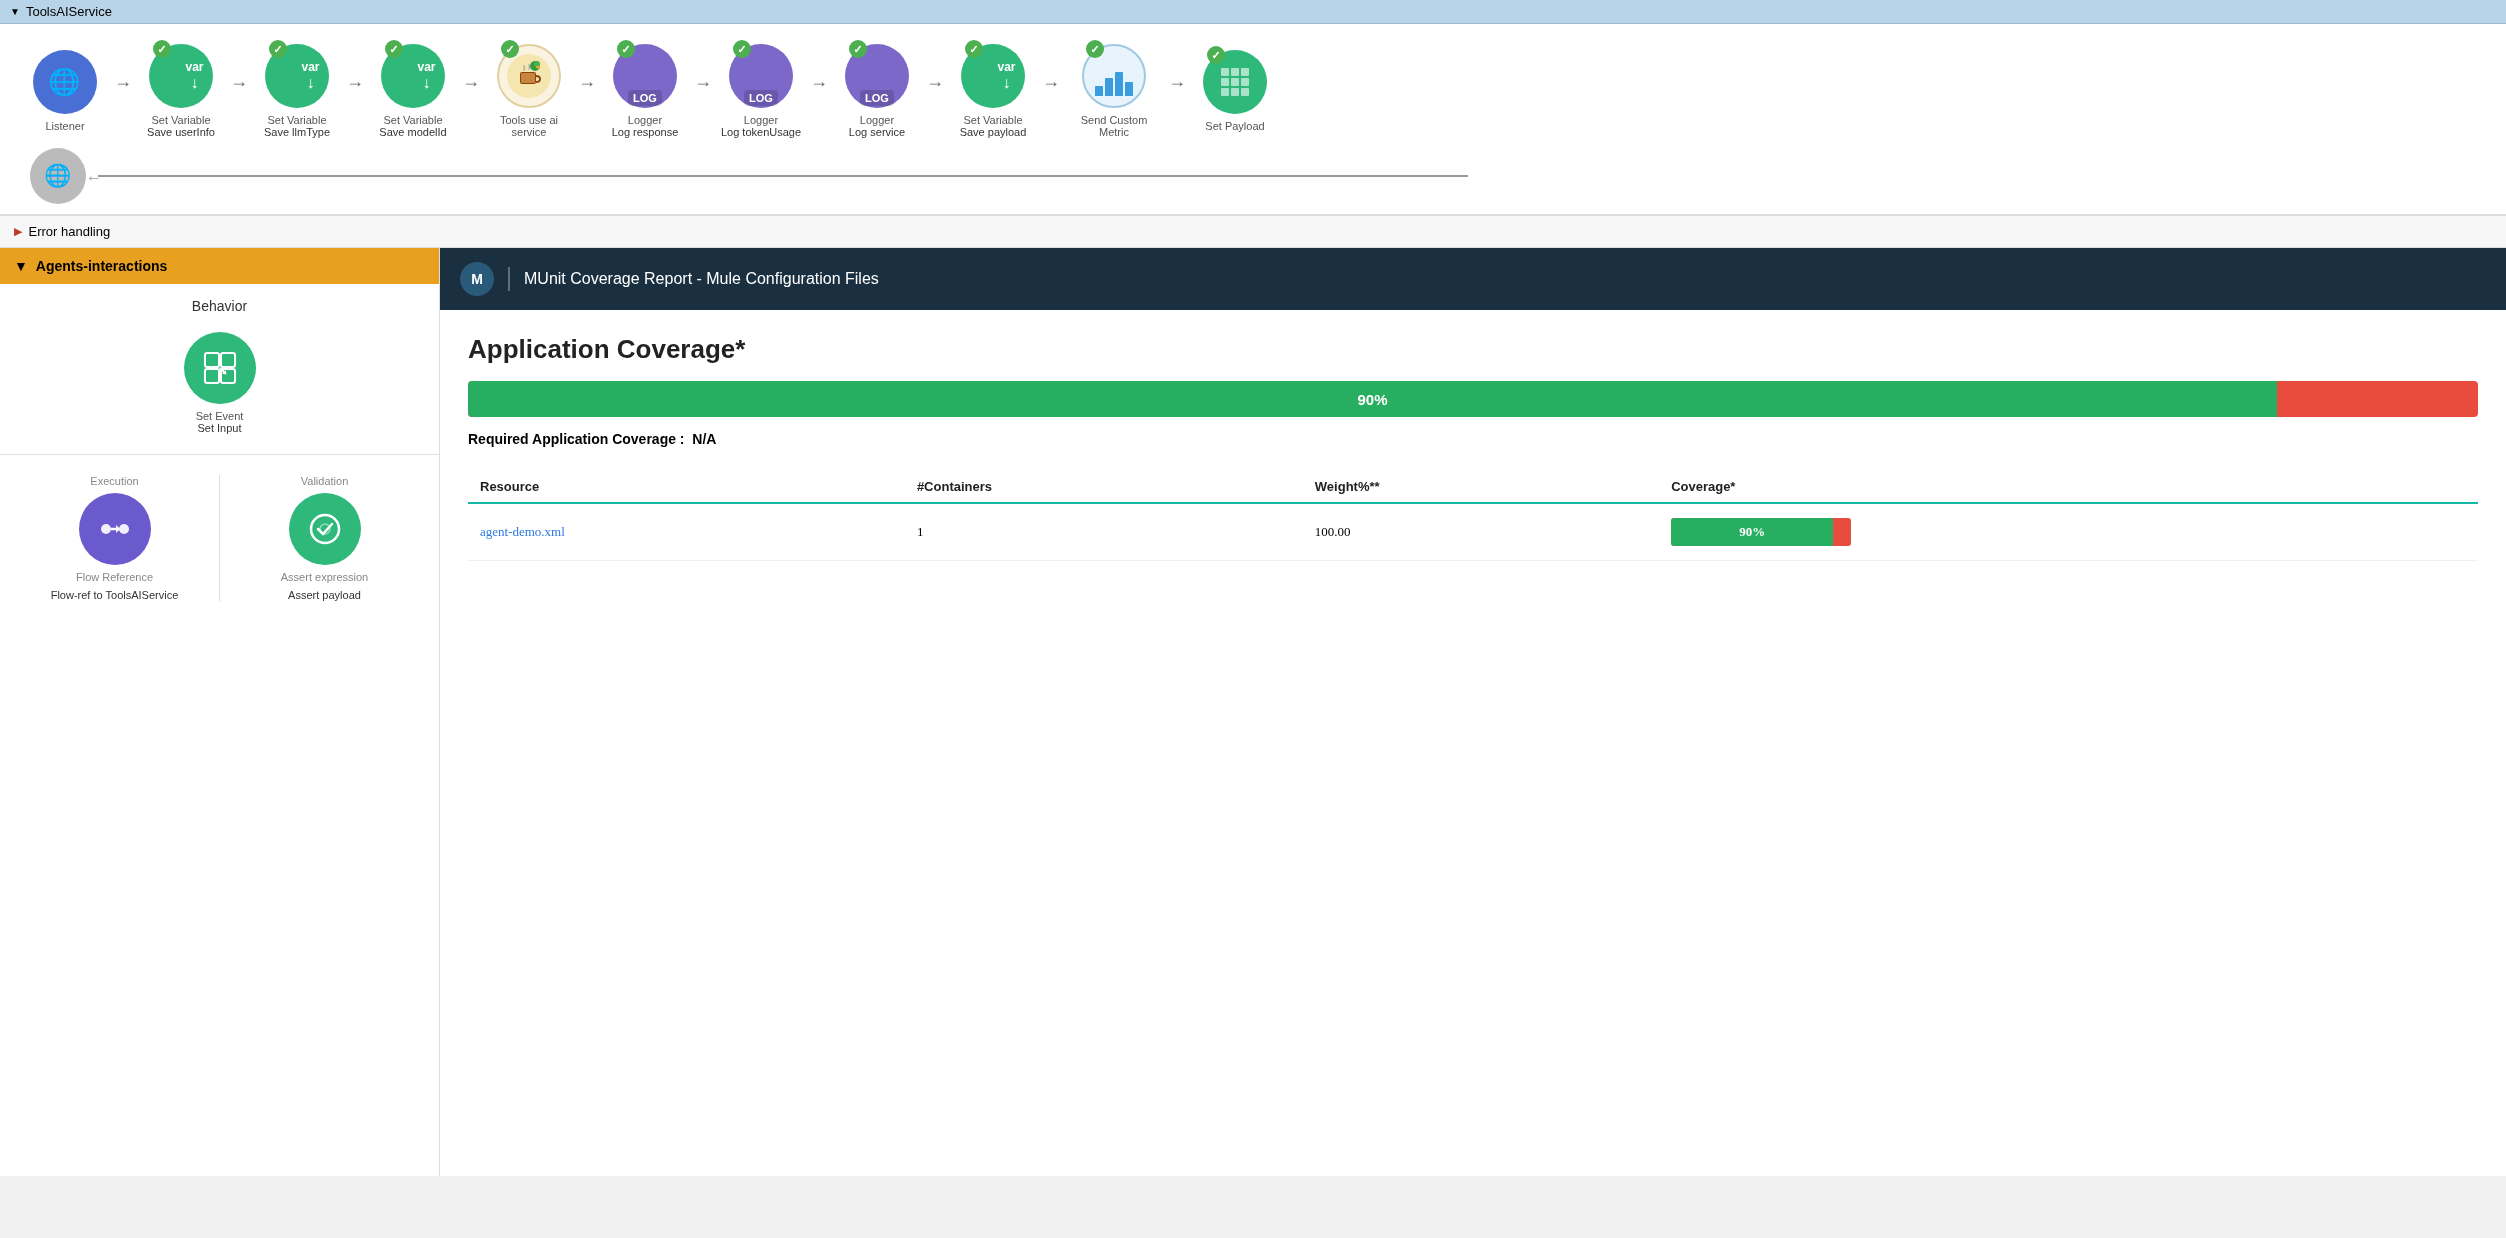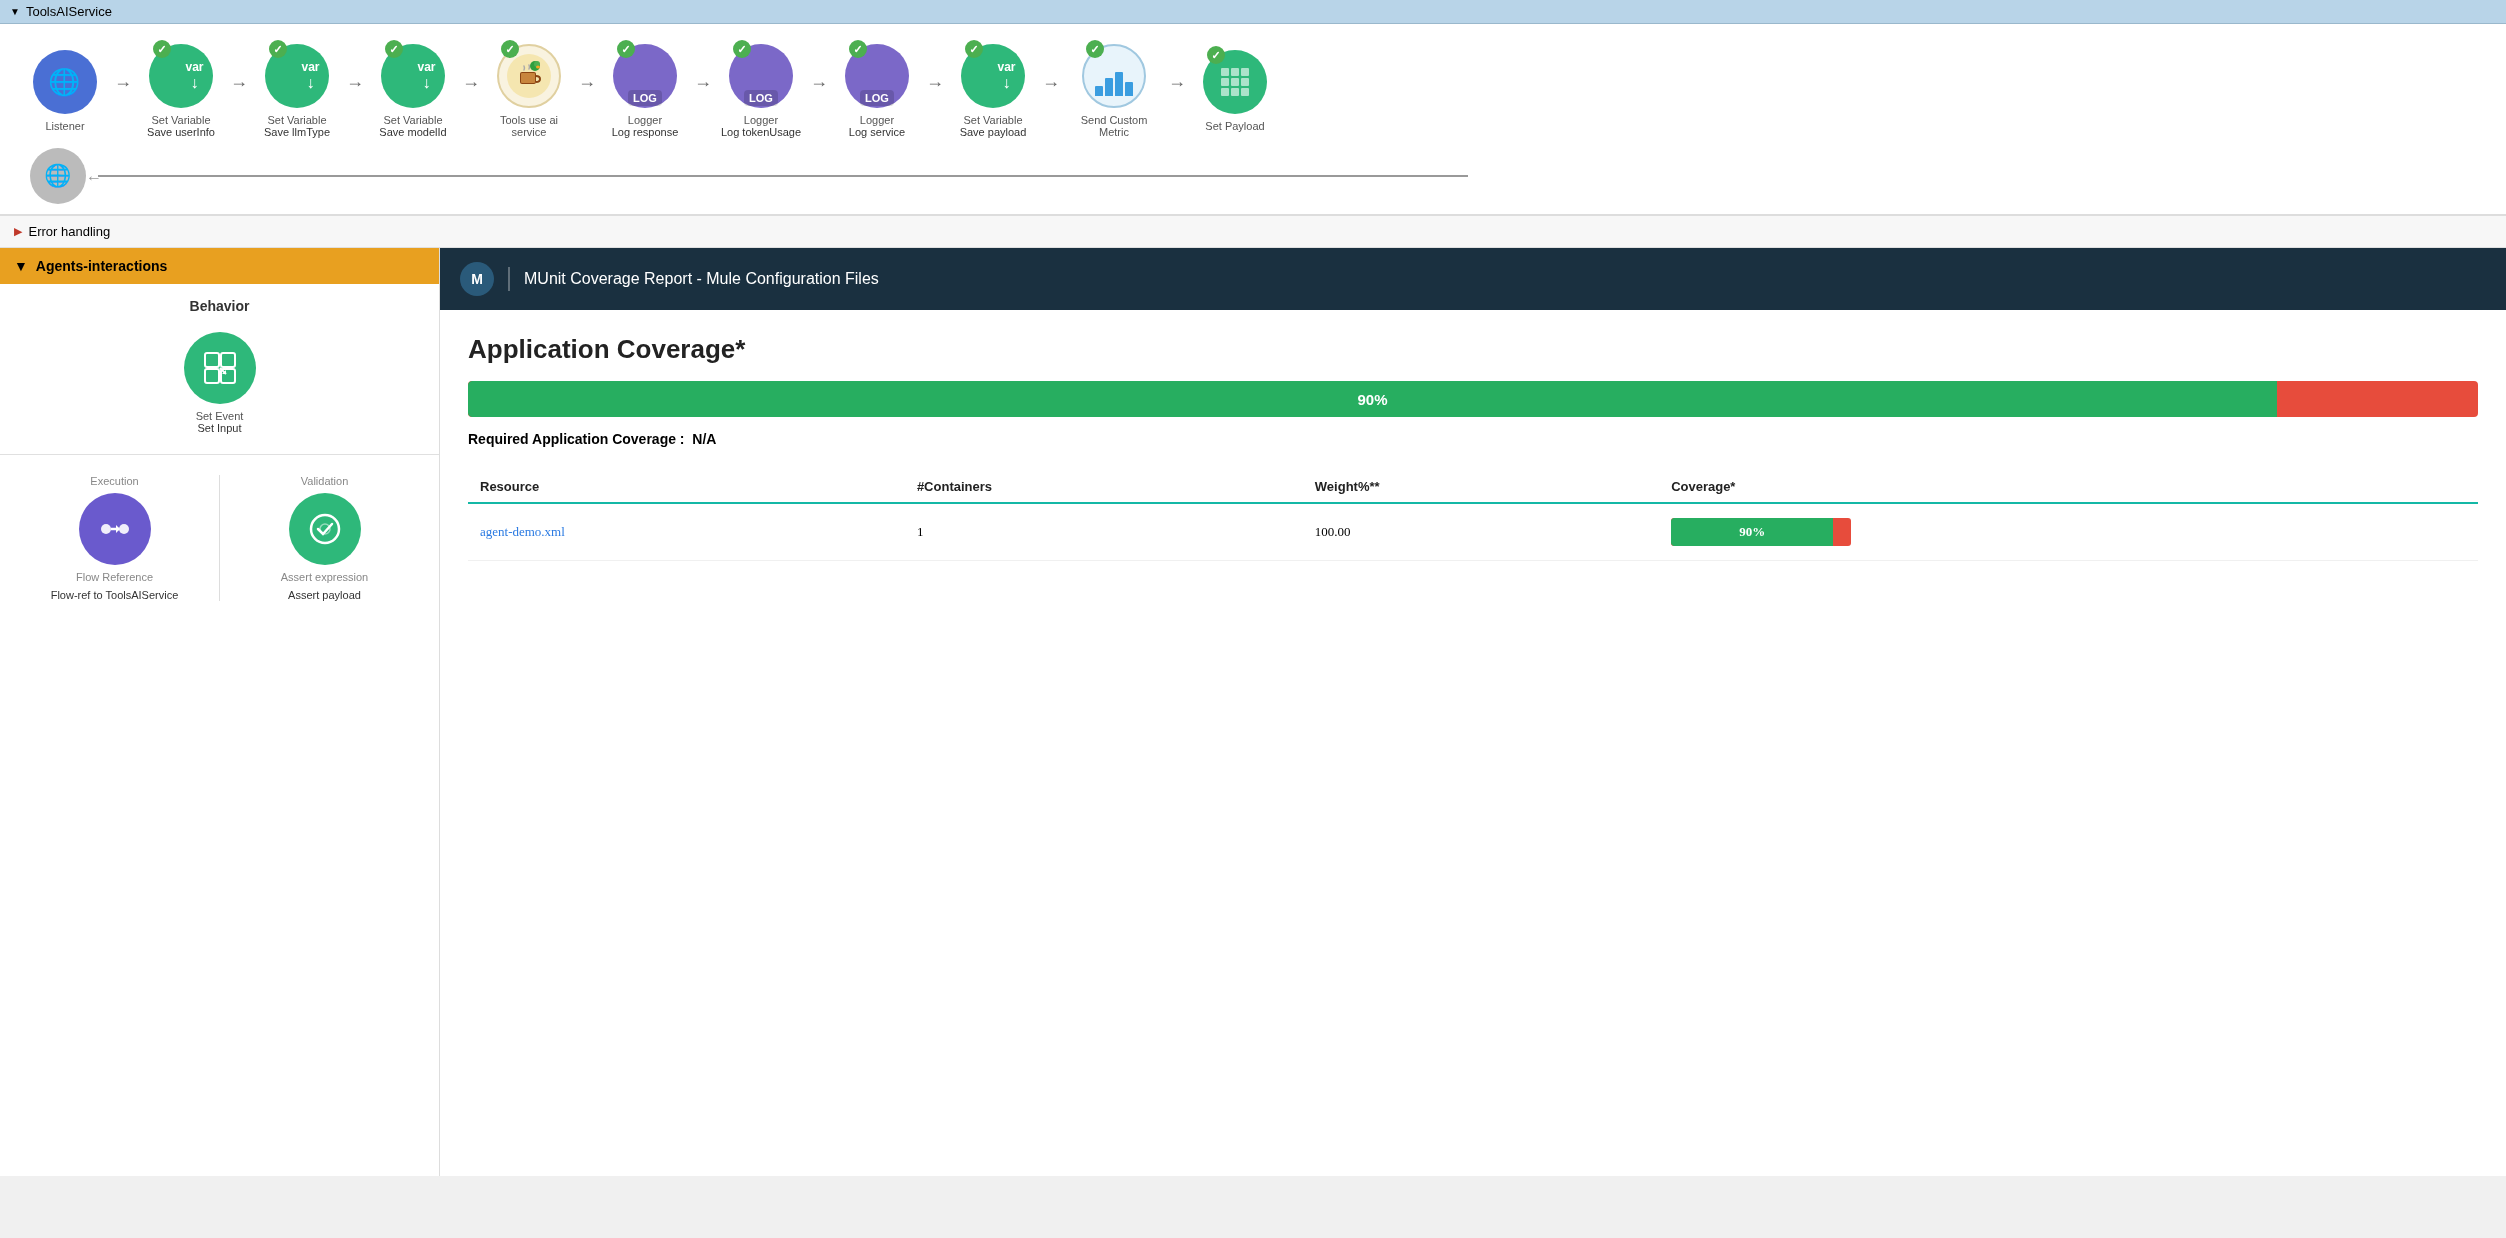--- a/index.html
+++ b/index.html
@@ -187,21 +187,21 @@
       display: flex;
       align-items: center;
       gap: 8px;
     }
 
     .sidebar-section-title {
       text-align: center;
       padding: 14px 0 8px;
       font-size: 14px;
       color: #333;
-      font-weight: 700;
+      font-weight: 400;
     }
 
     .sidebar-behavior {
       display: flex;
       justify-content: center;
       padding: 10px;
     }
 
     .sidebar-divider {
       height: 1px;

